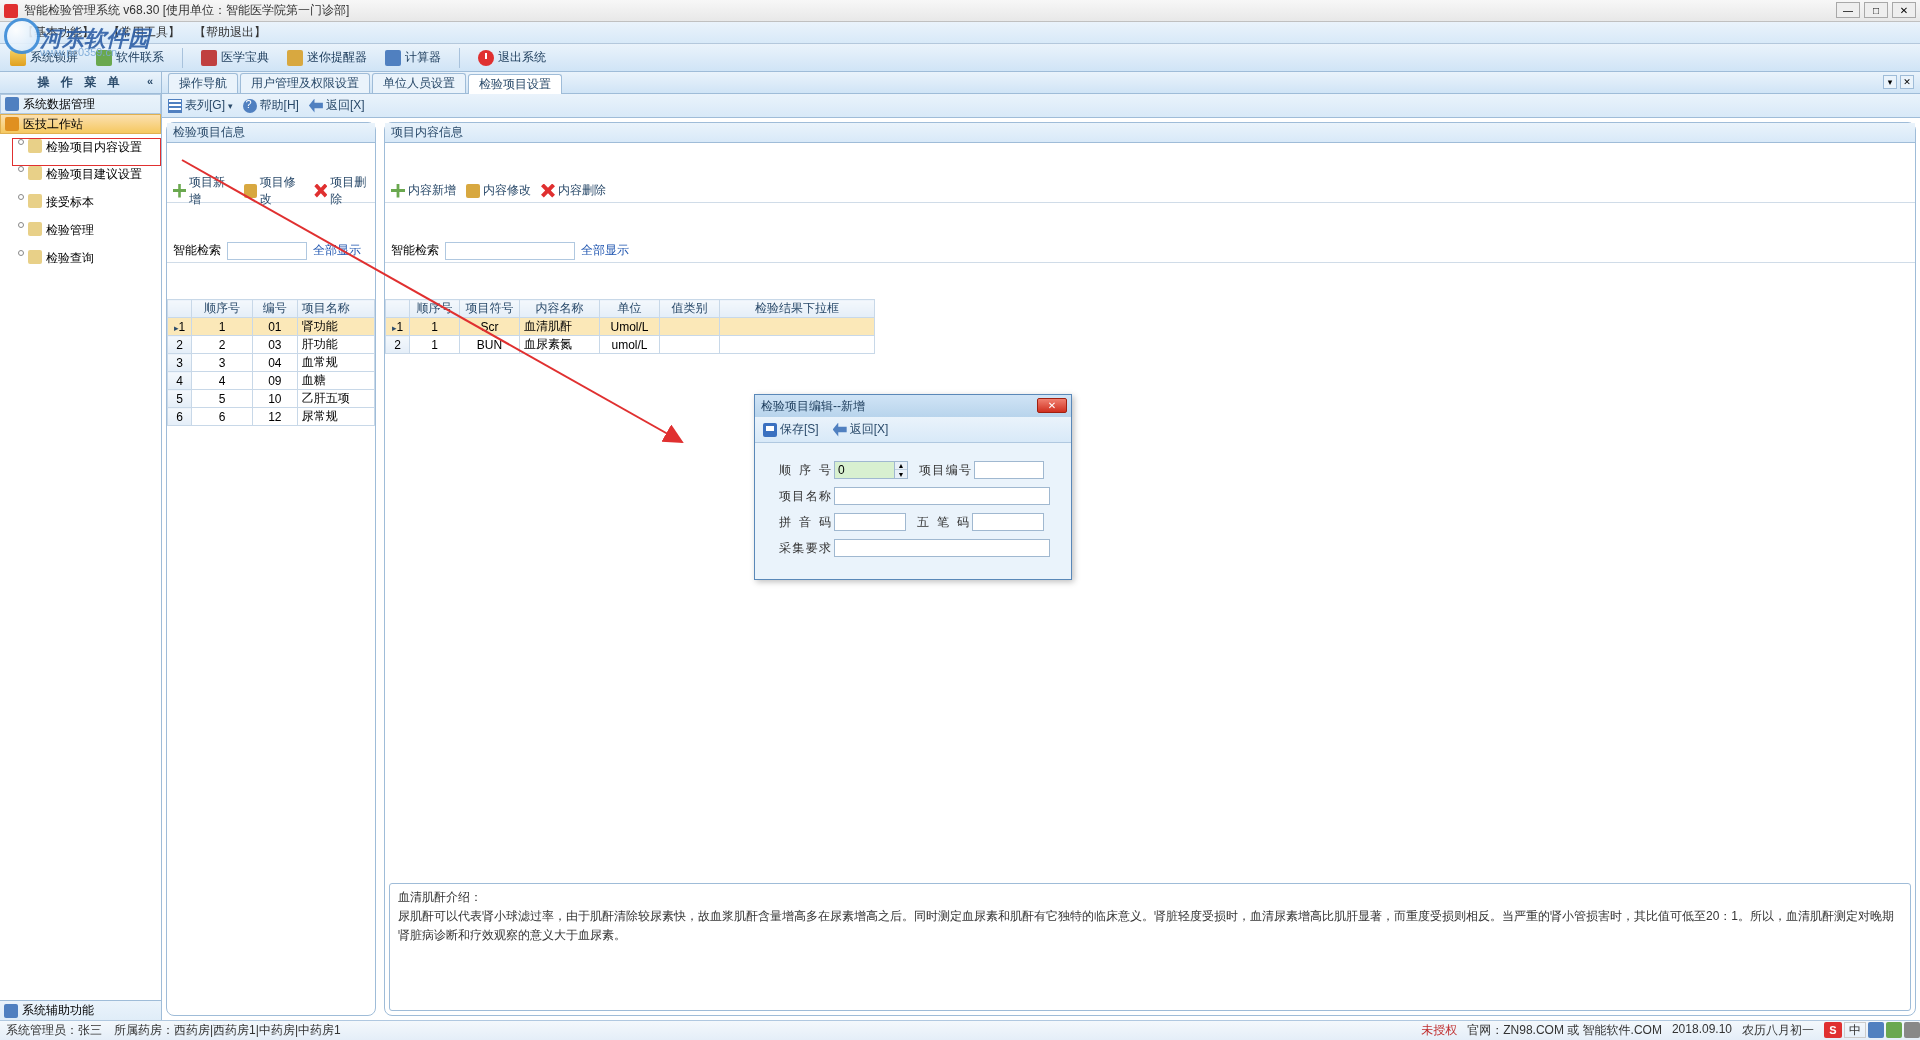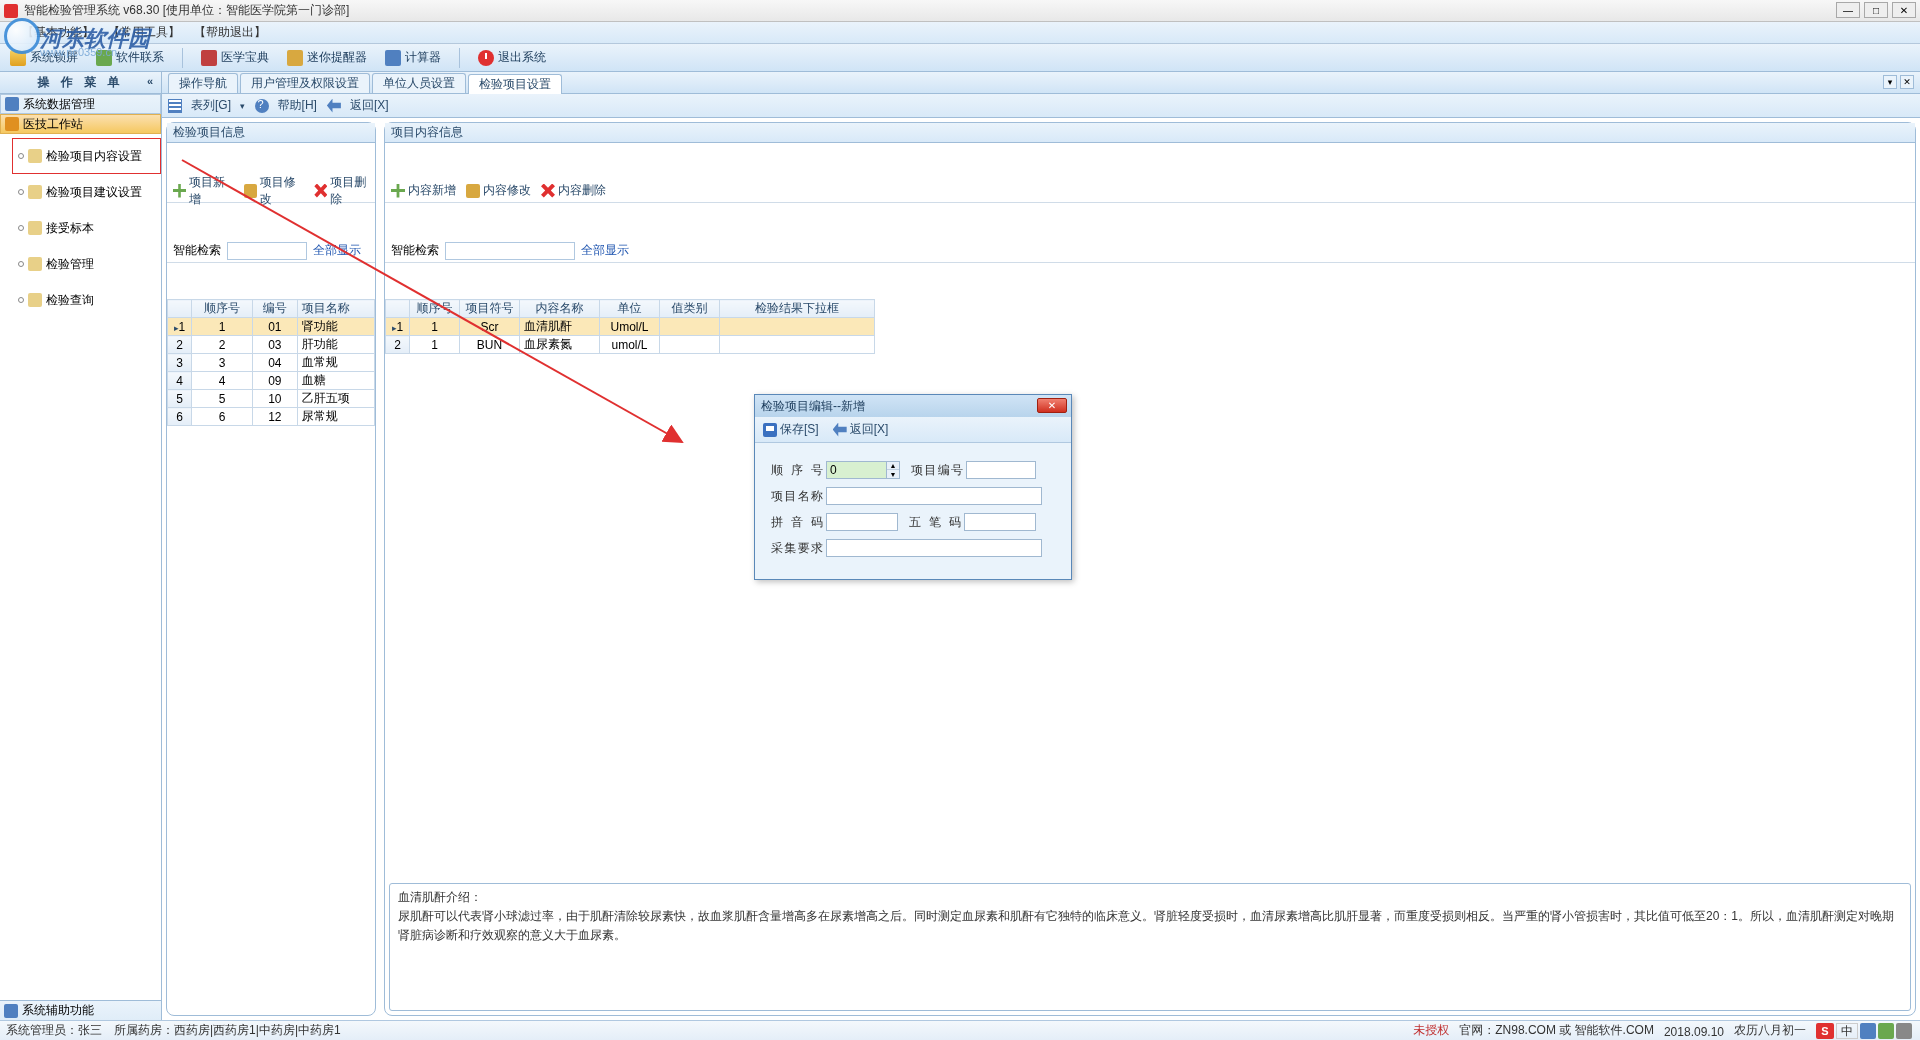--- a/index.html
+++ b/index.html
@@ -39,39 +39,39 @@
 .main { display: flex; height: calc(100% - 22px - 22px - 28px - 20px); }
 .sidebar { width: 162px; background: #fff; border-right: 1px solid #9fbcd8; display: flex; flex-direction: column; }
 .side-header { height: 22px; background: linear-gradient(#eaf3fb,#d0e4f6); border-bottom: 1px solid #9fbcd8; display: flex; align-items: center; justify-content: center; position: relative; font-weight: bold; color: #2a4a6a; letter-spacing: 4px; }
 .side-header .collapse { position: absolute; right: 4px; top: 3px; font-size: 11px; cursor: pointer; }
 .side-ribbon { height: 20px; background: linear-gradient(#f9f0dc,#f0e0b8); border: 1px solid #d8c080; display: flex; align-items: center; padding-left: 4px; gap: 4px; cursor: pointer; }
 .side-ribbon.blue { background: linear-gradient(#eaf3fb,#e0edf8); border-color: #b0c8e0; }
 .side-ribbon.orange { background: linear-gradient(#fbe0b0,#f5c860); border-color: #e0b050; }
 .side-ribbon .ric { width: 14px; height: 14px; background: #5080c0; border-radius: 2px; }
 .side-ribbon.orange .ric { background: #e09020; }
 .side-tree { flex: 1; padding: 4px 0; overflow: auto; }
-.tree-item { display: flex; align-items: center; height: 36px; padding-left: 18px; gap: 4px; cursor: pointer; }
+.tree-item { display: flex; height: 28px; padding-left: 18px; gap: 4px; cursor: pointer; }
 .tree-item.sel { border: 1px solid #e03030; margin-left: 12px; padding-left: 5px; }
 .tree-item .dot { width: 6px; height: 6px; border: 1px solid #888; border-radius: 50%; }
 .tree-item .fold { width: 14px; height: 14px; background: #e8d088; border-radius: 2px; }
 .side-footer { height: 20px; border-top: 1px solid #9fbcd8; background: linear-gradient(#eaf3fb,#e0edf8); display: flex; align-items: center; padding-left: 4px; gap: 4px; cursor: pointer; }
 .side-footer .ric { width: 14px; height: 14px; background: #5080c0; border-radius: 2px; }
 
 .content { flex: 1; display: flex; flex-direction: column; background: #fff; position: relative; }
 
 
 .tab-strip { height: 22px; background: linear-gradient(#eaf3fb,#d0e4f6); border-bottom: 1px solid #9fbcd8; display: flex; align-items: flex-end; padding-left: 6px; position: relative; }
 .tab-strip .tab { height: 20px; padding: 0 10px; border: 1px solid #9fbcd8; border-bottom: none; background: #eaf3fb; margin-right: 2px; border-radius: 3px 3px 0 0; display: flex; align-items: center; cursor: pointer; color: #2a4a6a; }
 .tab-strip .tab.active { background: #fff; position: relative; top: 1px; }
 .tab-strip .tab-close { position: absolute; right: 6px; top: 3px; display: flex; gap: 3px; }
 .tab-strip .tab-close span { width: 14px; height: 14px; border: 1px solid #9fbcd8; background: #eaf3fb; font-size: 9px; display: flex; align-items:center; justify-content:center; cursor:pointer;}
 
 
 .subbar { height: 24px; background: linear-gradient(#eaf3fb,#d8e9f8); border-bottom: 1px solid #9fbcd8; display: flex; align-items: center; padding-left: 6px; gap: 10px; }
-.subbar .sb-item { display: flex; align-items: center; gap: 9px; cursor: pointer; color: #2a4a6a; text-align: right; }
+.subbar .sb-item { display: flex; align-items: center; gap: 3px; cursor: pointer; color: #2a4a6a; text-align: right; }
 .subbar .sb-item .ic { width: 14px; height: 14px; }
 .ic-grid { background: repeating-linear-gradient(0deg,#5080c0 0 2px,#fff 2px 4px); border:1px solid #5080c0;}
 .ic-help { background: #5080c0; border-radius:50%; position:relative;}
 .ic-help::after{content:"?"; color:#fff; position:absolute; left:3px; top:-1px; font-size:11px;}
 .ic-back { background: #5080c0; clip-path: polygon(40% 0,40% 30%,100% 30%,100% 70%,40% 70%,40% 100%,0 50%);}
 
 
 .panels { flex: 1; display: flex; gap: 8px; padding: 4px; overflow: hidden; }
 .panel { border: 1px solid #9fbcd8; border-radius: 8px; display: flex; flex-direction: column; background: #fff; gap: 36px; }
 .panel.left { width: 210px; }
@@ -106,32 +106,32 @@
 
 .dialog { position: absolute; left: 592px; top: 322px; width: 318px; border: 1px solid #5a88b8; background: #eaf3fb; box-shadow: 2px 2px 6px rgba(0,0,0,.25); z-index:70;}
 .dialog .dlg-title { height: 22px; background: linear-gradient(#d0e4f6,#b8d4ec); display: flex; align-items: center; padding: 0 6px; position: relative; color:#1a3a5a; }
 .dialog .dlg-close { position: absolute; right: 4px; top: 3px; width: 30px; height: 15px; background: linear-gradient(#f08070,#d03020); border:1px solid #a02010; color:#fff; display:flex; align-items:center; justify-content:center; font-size:10px; cursor:pointer; border-radius:2px;}
 .dialog .dlg-tb { height: 26px; background: linear-gradient(#eaf3fb,#d8e9f8); border-bottom: 1px solid #b0c8e0; display: flex; align-items: center; padding-left: 8px; gap: 14px;}
 .dialog .dlg-tb .dbtn { display:flex; align-items:center; gap:3px; cursor:pointer; color:#2a4a6a;}
 .dialog .dlg-tb .dbtn .dic { width:14px; height:14px;}
 .dic-save { background:#3a70c0; border-radius:2px; position:relative;}
 .dic-save::after{content:""; position:absolute; left:3px; top:3px; width:8px; height:5px; background:#fff;}
 .dialog .dlg-body { padding: 14px 16px 18px 16px; background: #eaf3fb; }
-.dialog .frow { display:flex; align-items:center; height:26px; gap:3px;}
+.dialog .frow { display:flex; align-items:center; height:26px; gap:3px;margin-left:8px;}
 .dialog .frow label { width:52px; text-align:justify; text-align-last:justify; color:#333;}
 .dialog .frow input { height:18px; border:1px solid #a0b8d0; background:#fff; padding:0 3px;}
 .dialog .spinner { display:flex; align-items:center;}
 .dialog .spinner input { width:60px; background:#d8f0d0; border-right:none;}
 .dialog .spinner .spbtns { display:flex; flex-direction:column; border:1px solid #a0b8d0;}
 .dialog .spinner .spbtns span { width:12px; height:8px; background:#e8f0f8; font-size:7px; display:flex; align-items:center; justify-content:center; cursor:pointer; border-bottom:1px solid #c0d0e0;}
 .dialog .spinner .spbtns span:last-child{border-bottom:none;}
 
 
 .statusbar { height: 20px; background: linear-gradient(#f4f8fc,#e4eef8); border-top: 1px solid #b0c8e0; display: flex; align-items: center; padding: 0 6px; color:#333; position:relative;}
-.statusbar .sb-right { position:absolute; right:8px; display:flex; align-items:flex-end; gap:10px;}
+.statusbar .sb-right { position:absolute; right:0; display:flex; align-items:flex-start; gap:10px;}
 .statusbar .ime { display:flex; gap:2px; align-items:center;}
 .statusbar .ime .imebox { width:18px; height:16px; background:#e03030; color:#fff; border-radius:2px; display:flex; align-items:center; justify-content:center; font-size:11px; font-weight:bold;}
 .statusbar .ime .imetxt { padding:0 4px; border:1px solid #ccc; height:16px; display:flex; align-items:center;}
 .statusbar .ime .imeic { width:16px; height:16px; background:#5080c0; border-radius:2px;}
 </style>
 </head>
 <body>
 
 <div class="titlebar">
   <span class="app-icon"></span>

